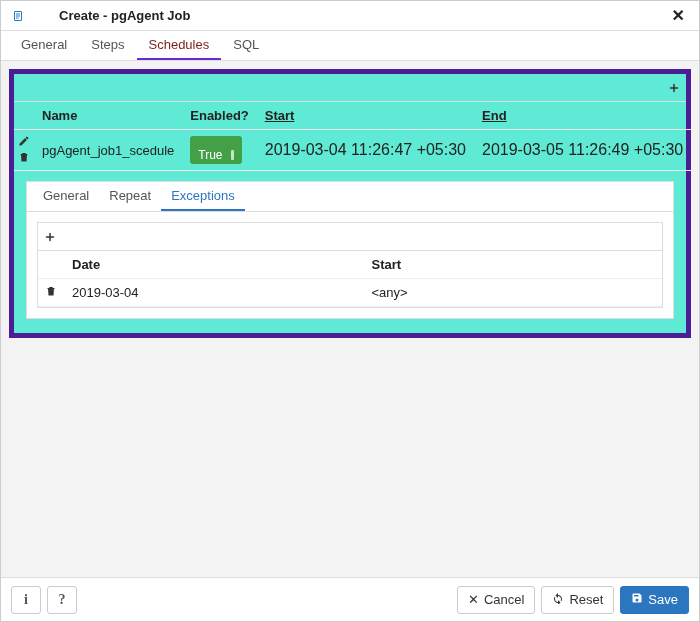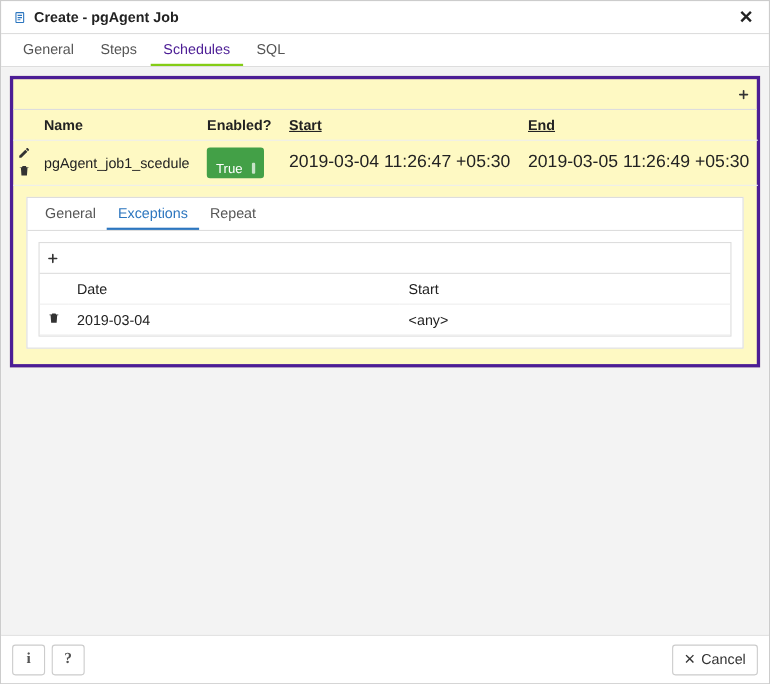--- a/index.html
+++ b/index.html
@@ -1,26 +1,26 @@
 <!DOCTYPE html>
 <html><head>
 <meta charset="utf-8">
 <style>
 * { box-sizing: border-box; margin: 0; padding: 0; }
 body { font-family: -apple-system, BlinkMacSystemFont, "Segoe UI", Helvetica, Arial, sans-serif; font-size: 13px; color: #222; background: #fff; }
 .dialog { width: 700px; height: 622px; border: 1px solid #ccc; display: flex; flex-direction: column; position: relative; }
 .title-bar { height: 30px; display: flex; align-items: center; padding: 0 10px; border-bottom: 1px solid #ddd; }
 .title-icon { width: 14px; height: 14px; margin-right: 6px; display: inline-flex; align-items: center; justify-content: center; }
-.title-text { font-weight: 600; flex: 1; font-size: 13px; }
+.title-text { font-weight: 600; flex: 1; font-size: 13px; margin-left: 28px; }
 .close-btn { cursor: pointer; font-size: 16px; font-weight: bold; padding: 0 4px; }
 .main-tabs { display: flex; border-bottom: 1px solid #ddd; padding: 0 8px; height: 30px; align-items: flex-end; }
 .main-tabs .tab { padding: 6px 12px; color: #555; cursor: pointer; border-bottom: 2px solid transparent; font-size: 13px; }
-.main-tabs .tab.active { color: #4c1d95; border-bottom: 2px solid #84cc16; }
+.main-tabs .tab.active { color: #7f1d1d; border-bottom: 2px solid #6d28d9; }
 .content-area { flex: 1; background: #f3f3f3; padding: 8px; overflow: auto; }
-.panel { background: #fef9c3; border: 3px solid #4c1d95; }
+.panel { background: #5eead4; border: 5px solid #4c1d95; }
 .panel-header-row { display: flex; border-bottom: 1px solid #ddd; height: 28px; align-items: center; }
 .panel-header-row .spacer { flex: 1; }
 .add-btn { width: 24px; height: 26px; display: flex; align-items: center; justify-content: center; cursor: pointer; font-size: 16px; font-weight: bold; color: #333; }
 .sched-table { width: 100%; border-collapse: collapse; }
 .sched-table th, .sched-table td { text-align: left; padding: 6px 8px; border-bottom: 1px solid #eee; font-size: 13px; vertical-align: middle; }
 .sched-table th { font-weight: 600; }
 .sched-table .th-start, .sched-table .th-end { width: 165px; text-decoration: underline; }
 .sched-table .td-start, .sched-table .td-end { text-align: right; white-space: nowrap; font-size: 16px; }
 .th-actions, .td-actions { width: 34px; text-align: center !important; padding: 4px 2px !important; }
 .td-actions .icon-btn { display: inline-flex; width: 14px; height: 14px; align-items: center; justify-content: center; cursor: pointer; margin: 0 1px; }
@@ -29,21 +29,21 @@
 .sub-panel-wrap { padding: 10px 12px 14px 12px; }
 .sub-panel { border: 1px solid #ddd; background: #fff; }
 .sub-tabs { display: flex; border-bottom: 1px solid #ddd; padding: 0 6px; height: 30px; align-items: flex-end; }
 .sub-tabs .tab { padding: 6px 10px; color: #555; cursor: pointer; border-bottom: 2px solid transparent; font-size: 13px; }
 .sub-tabs .tab.active { color: #2c76bf; border-bottom: 2px solid #2c76bf; }
 .sub-body { padding: 10px; }
 .exc-panel { border: 1px solid #ddd; }
 .exc-header { display: flex; border-bottom: 1px solid #ddd; height: 28px; align-items: center; }
 .exc-table { width: 100%; border-collapse: collapse; }
 .exc-table th, .exc-table td { text-align: left; padding: 6px 8px; border-bottom: 1px solid #eee; font-size: 13px; vertical-align: middle; }
-.exc-table th { font-weight: 400; }
+.exc-table th { font-weight: 700; }
 .exc-table .th-exc-actions, .exc-table .td-exc-actions { width: 26px; text-align: center !important; padding: 4px 2px !important; }
 .exc-table .td-date { text-align: left; }
 .exc-table .td-time { text-align: left; }
 .footer { height: 44px; border-top: 1px solid #ddd; display: flex; align-items: center; padding: 0 10px; gap: 6px; background: #fff; }
 .footer .left-btn { width: 30px; height: 28px; border: 1px solid #ccc; background: #fff; border-radius: 3px; display: inline-flex; align-items: center; justify-content: center; cursor: pointer; font-size: 14px; color: #555; font-family: Georgia, serif; font-weight: bold; }
 .footer .spacer { flex: 1; }
 .footer .btn { height: 28px; border: 1px solid #ccc; background: #fff; border-radius: 3px; padding: 0 10px; display: inline-flex; align-items: center; gap: 5px; cursor: pointer; font-size: 13px; color: #333; }
 .footer .btn.primary { background: #2c76bf; border-color: #2c76bf; color: #fff; }
 .icon-svg { width: 12px; height: 12px; }
 </style>
@@ -113,22 +113,22 @@
             <td class="td-start">2019-03-04 11:26:47 +05:30</td>
             <td class="td-end">2019-03-05 11:26:49 +05:30</td>
           </tr>
         </tbody>
       </table>
 
       <div class="sub-panel-wrap">
         <div class="sub-panel">
           <div class="sub-tabs">
             <div class="tab">General</div>
+            <div class="tab">Repeat</div>
             <div class="tab active">Exceptions</div>
-            <div class="tab">Repeat</div>
           </div>
           <div class="sub-body">
             <div class="exc-panel">
               <div class="exc-header">
                 <span class="spacer"></span>
                 <span class="add-btn">
                   <svg width="12" height="12" viewBox="0 0 24 24">
                       <path d="M12 5v14M5 12h14" stroke="#333" stroke-width="3" stroke-linecap="round"></path>
                     </svg>
                 </span>
@@ -163,14 +163,30 @@
   </div>
 
   <div class="footer">
     <div class="left-btn">i</div>
     <div class="left-btn">?</div>
     <span class="spacer"></span>
     <div class="btn">
       <span>✕</span>
       <span>Cancel</span>
     </div>
+    <div class="btn">
+      <span>
+        <svg width="12" height="12" viewBox="0 0 24 24" fill="#333">
+            <path d="M12 6V2l-5 5 5 5V8c3.31 0 6 2.69 6 6 0 1.01-.25 1.97-.7 2.8l1.46 1.46A7.93 7.93 0 0 0 20 14c0-4.42-3.58-8-8-8zm-6 8c0-1.01.25-1.97.7-2.8L5.24 9.74A7.93 7.93 0 0 0 4 14c0 4.42 3.58 8 8 8v4l5-5-5-5v4c-3.31 0-6-2.69-6-6z"></path>
+          </svg>
+      </span>
+      <span>Reset</span>
+    </div>
+    <div class="btn primary">
+      <span>
+        <svg width="12" height="12" viewBox="0 0 24 24" fill="#fff">
+            <path d="M17 3H5a2 2 0 0 0-2 2v14a2 2 0 0 0 2 2h14a2 2 0 0 0 2-2V7l-4-4zM12 19a3 3 0 1 1 0-6 3 3 0 0 1 0 6zm3-10H6V6h9v3z"></path>
+          </svg>
+      </span>
+      <span>Save</span>
+    </div>
   </div>
 </div>
 
 </body></html>

